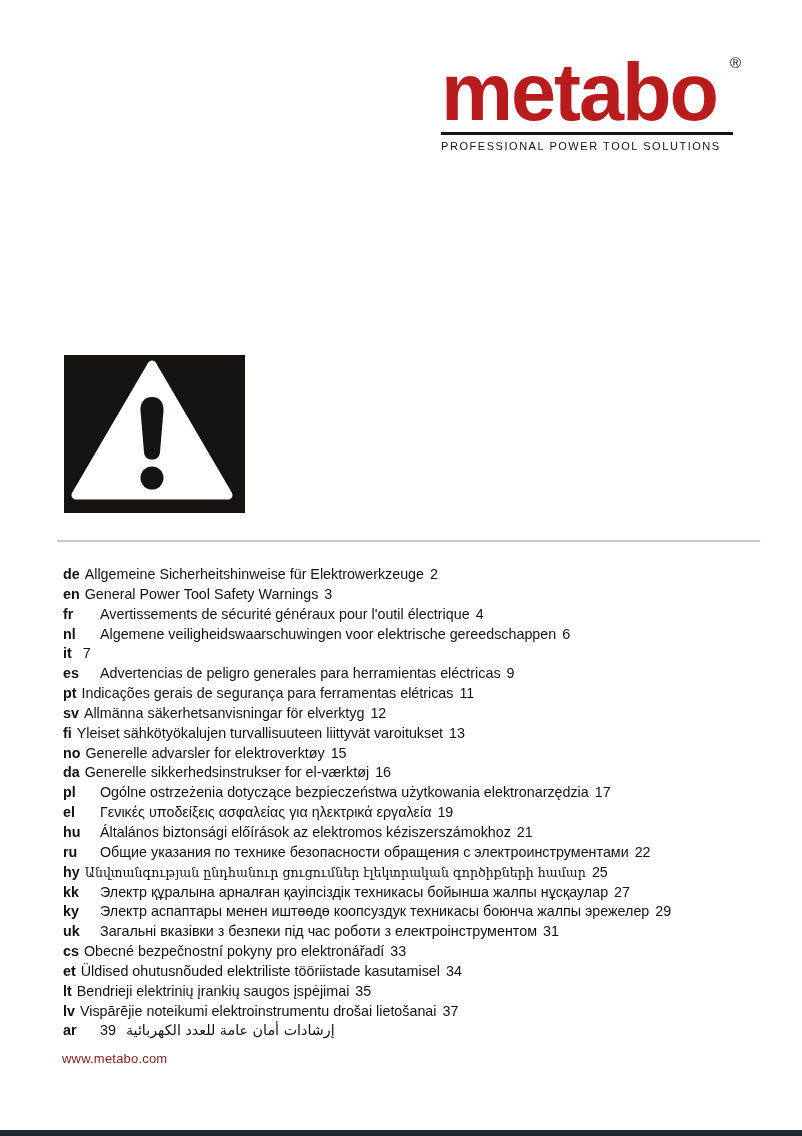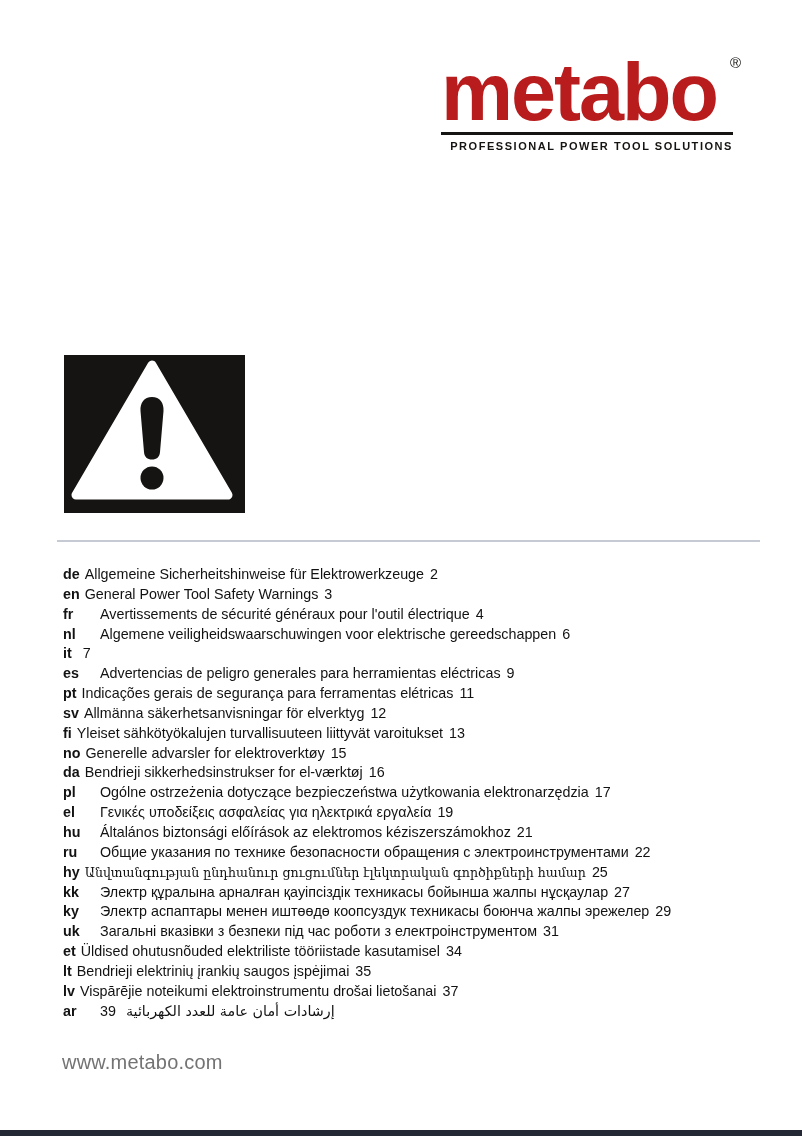--- a/index.html
+++ b/index.html
@@ -11,42 +11,42 @@
   
   .logo { position:absolute; left:441px; top:53px; width:292px; }
   .wordmark {
     display:block; font-family:"Liberation Sans", sans-serif;
     font-weight:bold; font-size:81px; line-height:78px; letter-spacing:-2px;
     color:#b91c1c;
   }
   .reg { position:absolute; top:1px; right:-8px; font-size:15px; font-weight:normal; color:#161412; }
   .logo-rule { height:3px; background:#161412; margin-top:1px; }
   .tagline {
-    margin-top:5px; font-size:11px; font-weight:bold; letter-spacing:1.55px;
-    white-space:nowrap; color:#161412;text-align:right;
+    margin-top:5px; font-size:11px; font-weight:normal; letter-spacing:1.55px;
+    white-space:nowrap; color:#161412;
   }
 
   
   .warning { position:absolute; left:64px; top:355px; width:181px; height:158px; }
 
   
   .divider { position:absolute; left:57px; top:540px; width:703px; height:2px; background:#c5cad3; }
 
   
   .toc { position:absolute; left:63px; top:565px; width:715px; font-size:14.3px; color:#121212; }
   .toc-row { display:flex; align-items:flex-end; height:19.85px; line-height:19.85px; white-space:nowrap; }
   .toc-code { font-weight:bold; margin-right:5px; flex:none; }
   .toc-row.tab .toc-code { min-width:32px; }
   .toc-page { margin-left:6px; }
   .toc-row.page-first .toc-page { margin-left:0; margin-right:10px; }
   .toc-row.small .toc-title { font-size:12.6px; font-family:"DejaVu Serif","DejaVu Sans",serif; }
   .toc-row.rtl .toc-title { font-family:"DejaVu Sans", sans-serif; direction:rtl; unicode-bidi:isolate; }
 
   
-  .footer-link { position:absolute; left:62px; top:1051px; font-size:20px; letter-spacing:0.2px; color:#737373; text-decoration:none; }
+  .footer-link { position:absolute; left:62px; top:1051px; font-size:13px; letter-spacing:0.2px; color:#7f1d1d; text-decoration:none; }
   .bottom-bar { position:absolute; left:0; top:1130px; width:802px; height:6px; background:#242835; }
 </style>
 </head>
 <body>
 
 <div class="page">
 
   <div class="logo">
     <span class="wordmark">metabo</span>
     <span class="reg">®</span>
@@ -108,21 +108,21 @@
         <span class="toc-title">Yleiset sähkötyökalujen turvallisuuteen liittyvät varoitukset</span>
         <span class="toc-page">13</span>
       </div>
       <div class="toc-row">
         <span class="toc-code">no</span>
         <span class="toc-title">Generelle advarsler for elektroverktøy</span>
         <span class="toc-page">15</span>
       </div>
       <div class="toc-row">
         <span class="toc-code">da</span>
-        <span class="toc-title">Bendrieji sikkerhedsinstrukser for el-værktøj</span>
+        <span class="toc-title">Generelle sikkerhedsinstrukser for el-værktøj</span>
         <span class="toc-page">16</span>
       </div>
       <div class="toc-row tab">
         <span class="toc-code">pl</span>
         <span class="toc-title">Ogólne ostrzeżenia dotyczące bezpieczeństwa użytkowania elektronarzędzia</span>
         <span class="toc-page">17</span>
       </div>
       <div class="toc-row tab">
         <span class="toc-code">el</span>
         <span class="toc-title">Γενικές υποδείξεις ασφαλείας για ηλεκτρικά εργαλεία</span>
@@ -152,20 +152,25 @@
         <span class="toc-code">ky</span>
         <span class="toc-title">Электр аспаптары менен иштөөдө коопсуздук техникасы боюнча жалпы эрежелер</span>
         <span class="toc-page">29</span>
       </div>
       <div class="toc-row tab">
         <span class="toc-code">uk</span>
         <span class="toc-title">Загальні вказівки з безпеки під час роботи з електроінструментом</span>
         <span class="toc-page">31</span>
       </div>
       <div class="toc-row">
+        <span class="toc-code">cs</span>
+        <span class="toc-title">Obecné bezpečnostní pokyny pro elektronářadí</span>
+        <span class="toc-page">33</span>
+      </div>
+      <div class="toc-row">
         <span class="toc-code">et</span>
         <span class="toc-title">Üldised ohutusnõuded elektriliste tööriistade kasutamisel</span>
         <span class="toc-page">34</span>
       </div>
       <div class="toc-row">
         <span class="toc-code">lt</span>
         <span class="toc-title">Bendrieji elektrinių įrankių saugos įspėjimai</span>
         <span class="toc-page">35</span>
       </div>
       <div class="toc-row">

